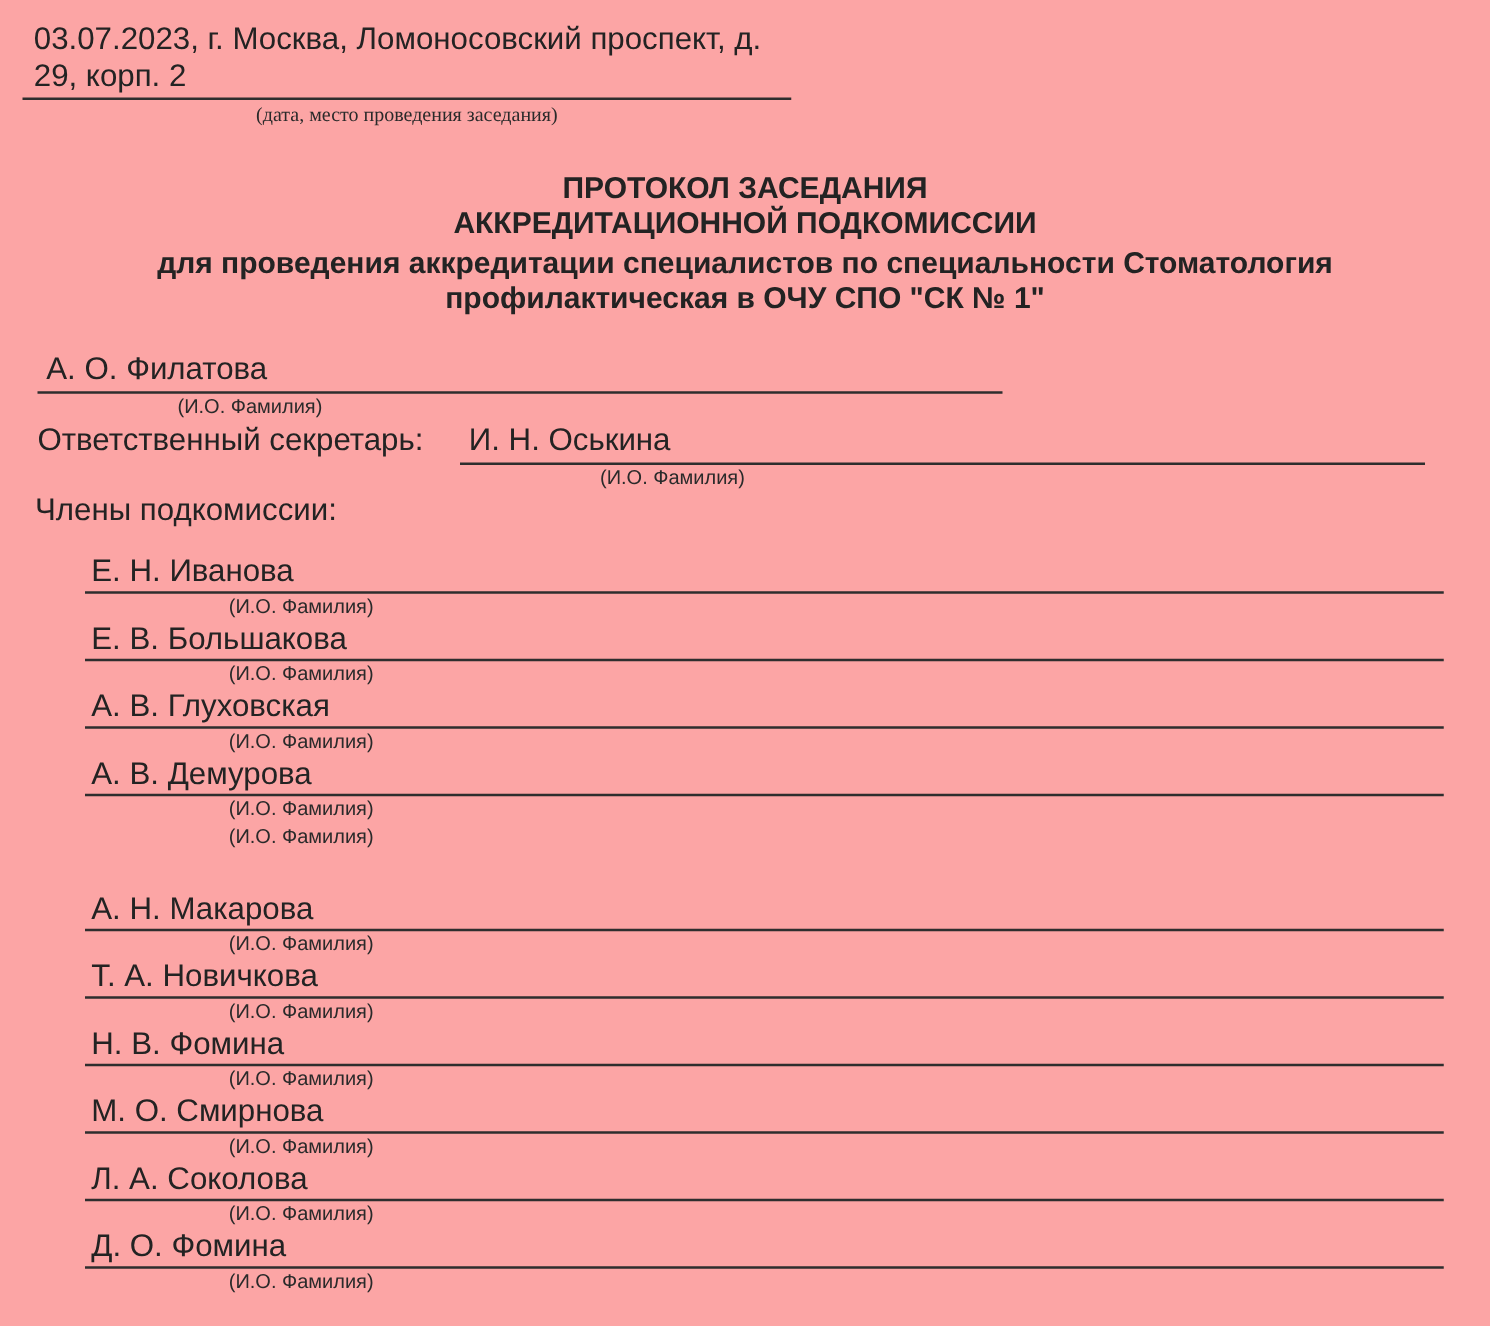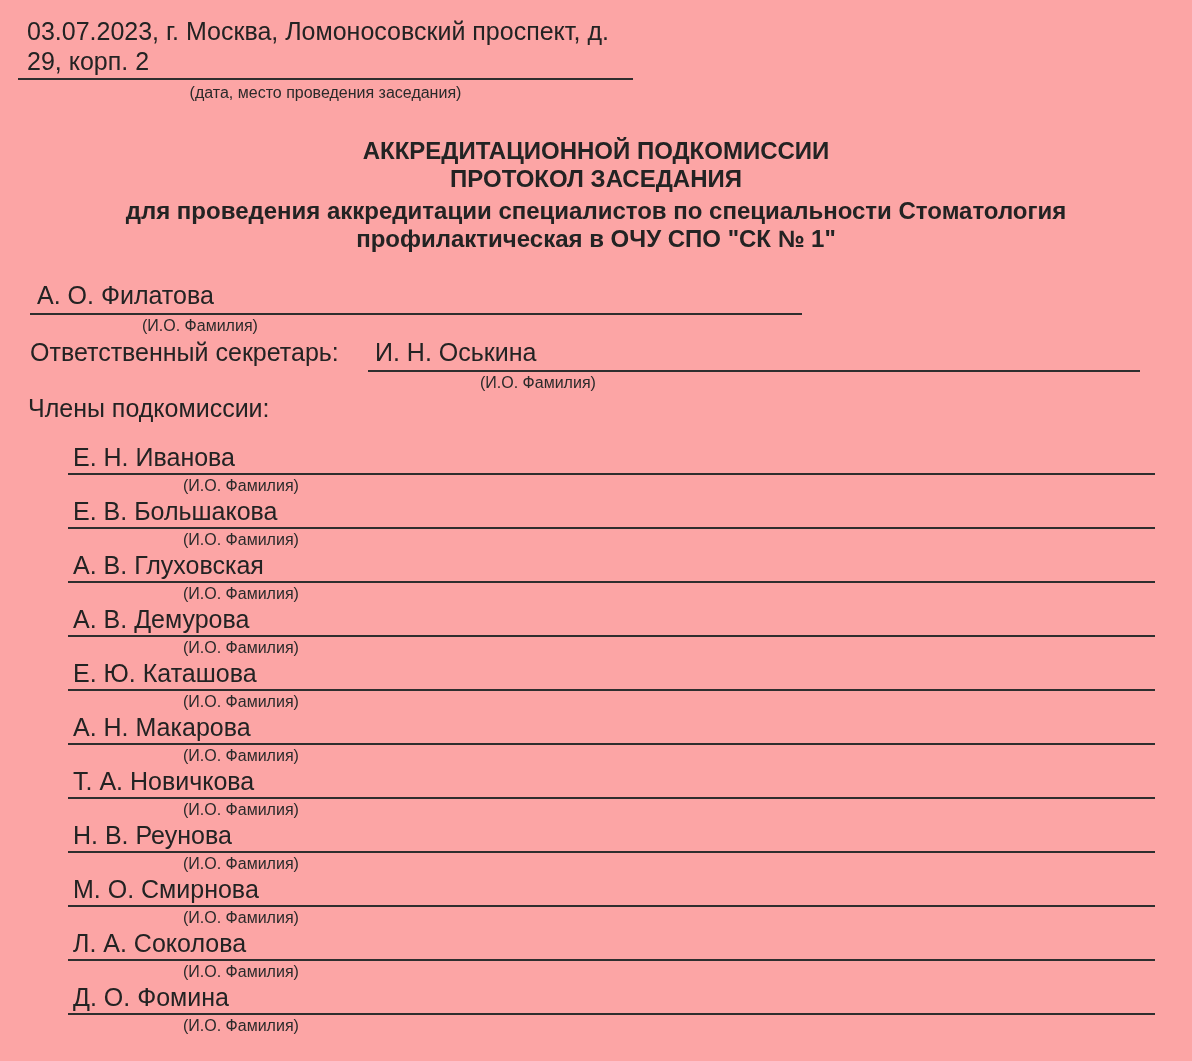--- a/index.html
+++ b/index.html
@@ -25,20 +25,21 @@
   }
   .underlined {
     border-bottom: 2px solid #2e2e2e;
   }
   .field-caption {
     font-size: 16px;
     line-height: 20px;
     margin-top: 3px;
     text-align: center;
     color: #2a2a2a;
+    font-family: Liberation Serif, serif;
   }
   .date-place-field {
     position: absolute;
     left: 18px;
     top: 16px;
     width: 615px;
   }
   .date-place-field .field-value {
     height: 60px;
     padding: 0 0 2px 9px;
@@ -149,22 +150,22 @@
   <div class="date-place-field">
     <div class="field-value underlined">
       <div class="nowrap">03.07.2023, г. Москва, Ломоносовский проспект, д.</div>
       <div class="nowrap">29, корп. 2</div>
     </div>
     <div class="field-caption">(дата, место проведения заседания)</div>
   </div>
 
 
   <div class="title-block">
+    <div>ПРОТОКОЛ ЗАСЕДАНИЯ</div>
     <div>АККРЕДИТАЦИОННОЙ ПОДКОМИССИИ</div>
-    <div>ПРОТОКОЛ ЗАСЕДАНИЯ</div>
   </div>
   <div class="subtitle-block">
     <div class="nowrap">для проведения аккредитации специалистов по специальности Стоматология</div>
     <div class="nowrap">профилактическая в ОЧУ СПО "СК № 1"</div>
   </div>
 
   <div class="officials">
     <div class="official-row">
       <div class="official-field">
         <div class="official-name">А. О. Филатова</div>
@@ -193,33 +194,32 @@
     </div>
     <div class="member-row">
       <div class="member-name">А. В. Глуховская</div>
       <div class="member-caption">(И.О. Фамилия)</div>
     </div>
     <div class="member-row">
       <div class="member-name">А. В. Демурова</div>
       <div class="member-caption">(И.О. Фамилия)</div>
     </div>
     <div class="member-row">
-      <div class="member-name">Е. Ю. Каташова</div>
       <div class="member-caption">(И.О. Фамилия)</div>
     </div>
     <div class="member-row">
       <div class="member-name">А. Н. Макарова</div>
       <div class="member-caption">(И.О. Фамилия)</div>
     </div>
     <div class="member-row">
       <div class="member-name">Т. А. Новичкова</div>
       <div class="member-caption">(И.О. Фамилия)</div>
     </div>
     <div class="member-row">
-      <div class="member-name">Н. В. Реунова</div>
+      <div class="member-name">Н. В. Фомина</div>
       <div class="member-caption">(И.О. Фамилия)</div>
     </div>
     <div class="member-row">
       <div class="member-name">М. О. Смирнова</div>
       <div class="member-caption">(И.О. Фамилия)</div>
     </div>
     <div class="member-row">
       <div class="member-name">Л. А. Соколова</div>
       <div class="member-caption">(И.О. Фамилия)</div>
     </div>

